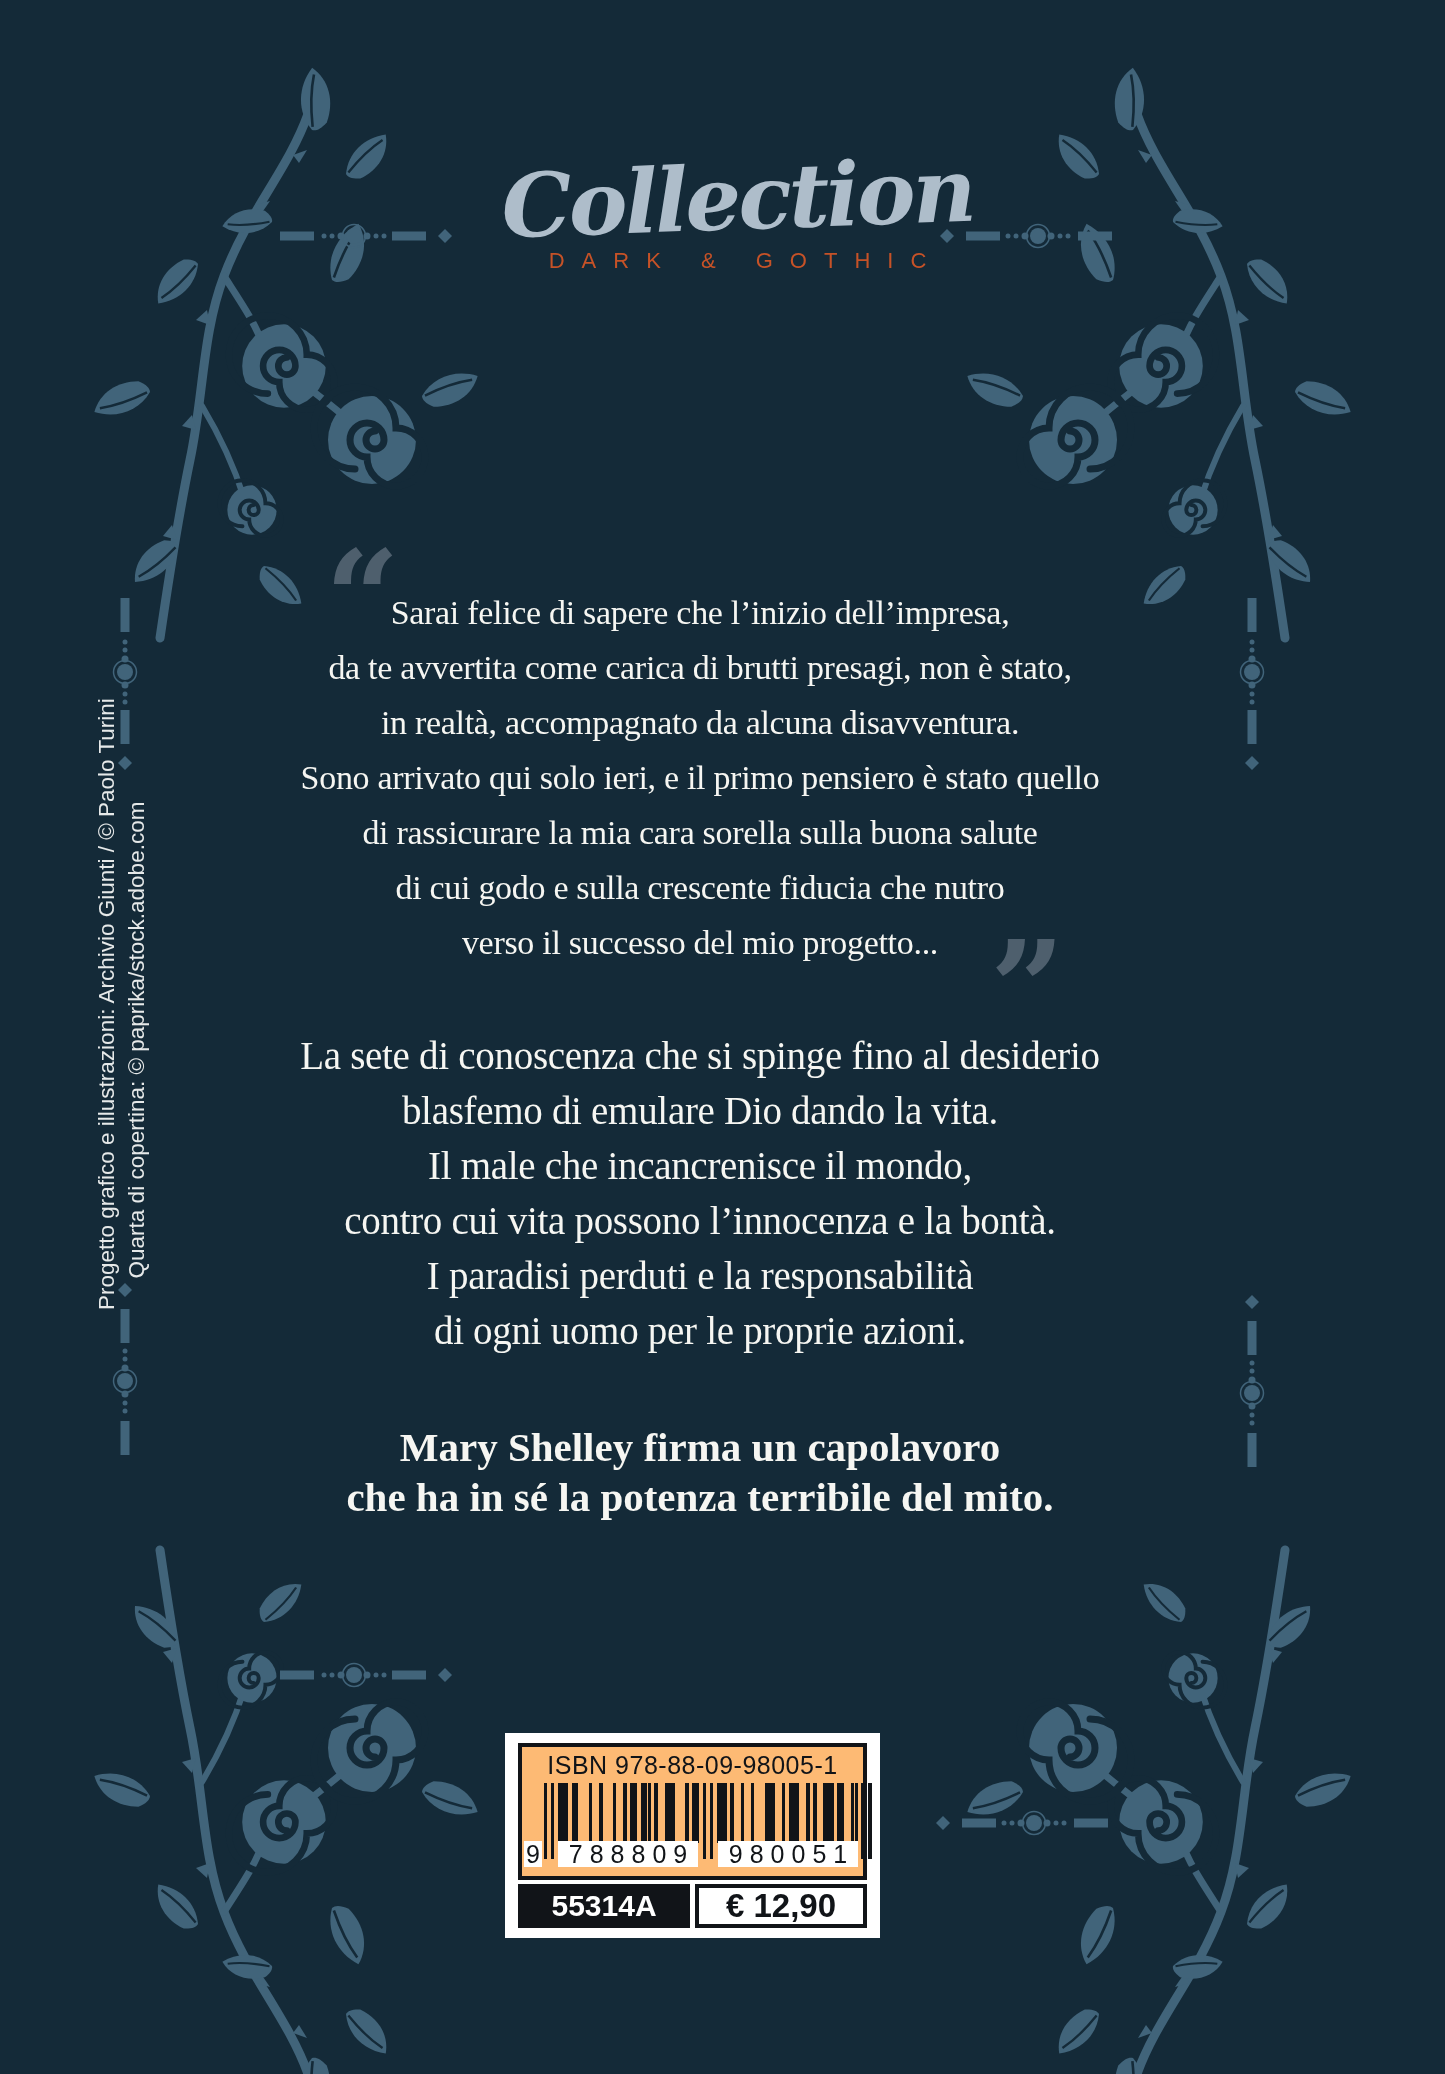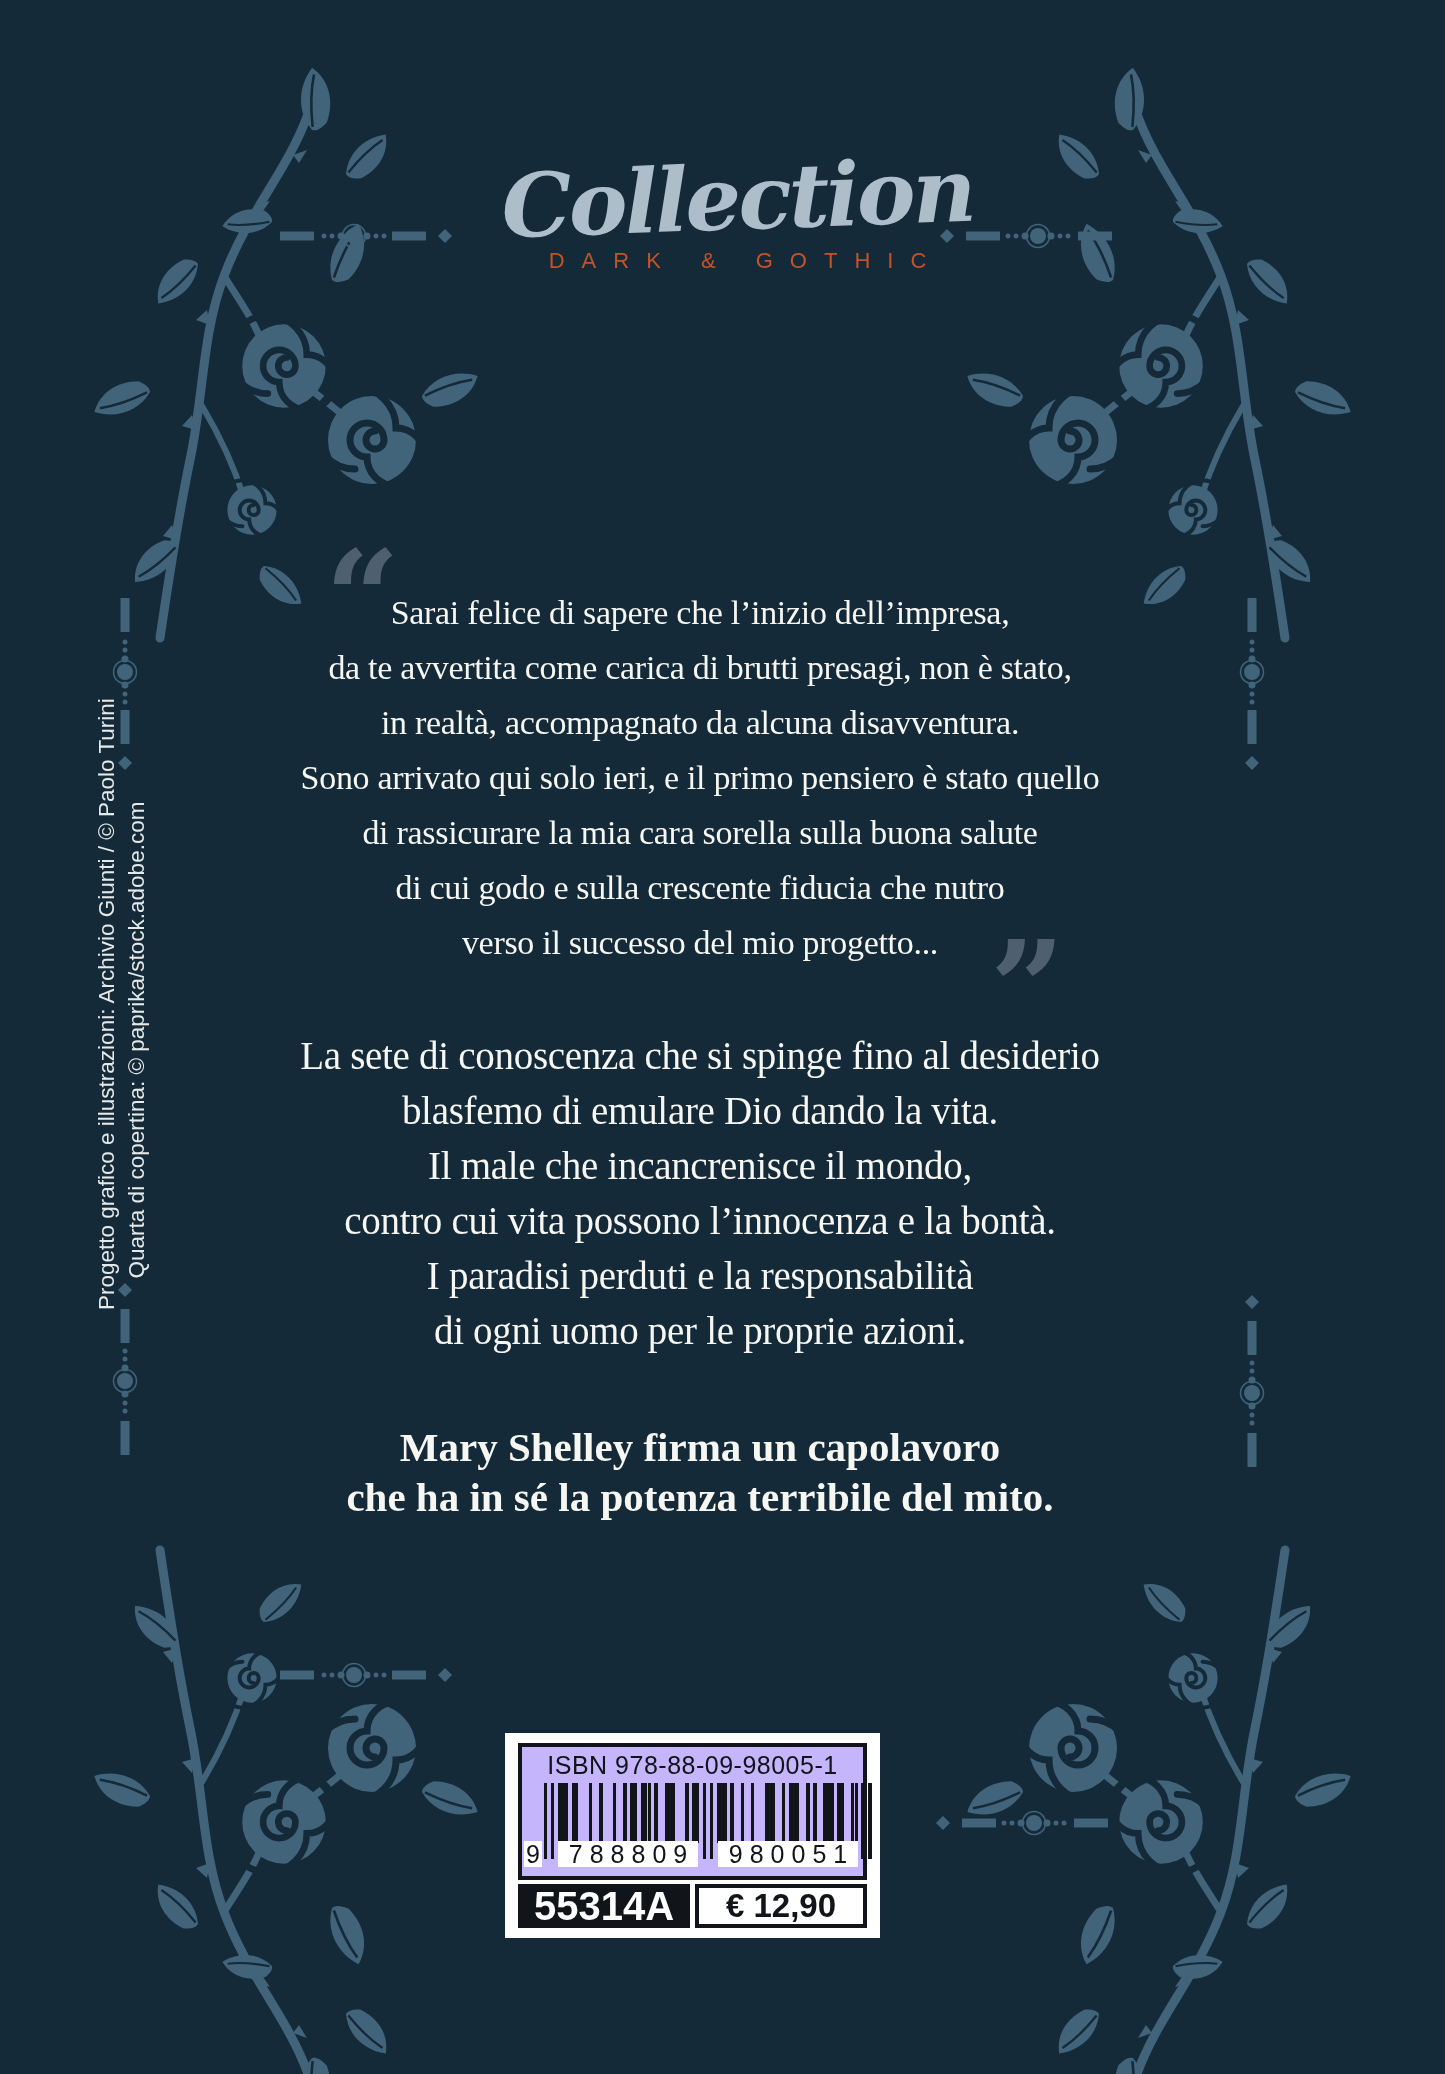--- a/index.html
+++ b/index.html
@@ -48,38 +48,38 @@
     position:absolute;left:50%;top:50%;width:540px;height:64px;
     transform:translate(-50%,-50%) rotate(-90deg);
     font-family:"Liberation Sans",sans-serif;font-size:22.5px;line-height:30px;
     color:#e6e9e9;text-align:center;white-space:nowrap;
   }
 
   
   .isbn-label{position:absolute;left:505px;top:1733px;width:375px;height:205px;background:#ffffff;}
   .isbn-box{
     position:absolute;left:13px;top:10px;width:349px;height:137px;
-    border:4px solid #111418;box-sizing:border-box;background:#c4b5fd;color:#111418;
+    border:4px solid #111418;box-sizing:border-box;background:#fdba74;color:#111418;
     text-align:center;
   }
   .isbn-text{margin-top:4px;font-family:"Liberation Sans",sans-serif;font-size:25px;letter-spacing:0.5px;}
   .barcode{position:absolute;left:22px;top:36px;width:328px;height:90px;}
   .bars{position:absolute;left:0;top:0;width:328px;height:78px;}
   .bars div{position:absolute;top:0;background:#111418;}
   .bc-digits span{
     position:absolute;top:58px;height:26px;background:#ffffff;
     font-family:"Liberation Sans",sans-serif;font-size:25px;line-height:26px;color:#111418;
   }
   .bc-d0{left:-20px;width:18px;text-align:center;}
   .bc-g1{left:14px;width:140px;letter-spacing:7px;text-indent:7px;}
   .bc-g2{left:174px;width:140px;text-align:center;letter-spacing:7px;text-indent:7px;}
   .isbn-row{position:absolute;left:13px;top:151px;width:349px;height:44px;display:flex;}
   .code-box{
     width:172px;height:44px;background:#111418;color:#ffffff;
-    font-family:"Liberation Sans",sans-serif;font-weight:bold;font-size:40px;line-height:44px;text-align:center;
+    font-family:"Liberation Sans",sans-serif;font-weight:bold;font-size:30px;line-height:44px;text-align:center;
   }
   .price-box{
     flex:1;margin-left:5px;background:#ffffff;border:4px solid #111418;box-sizing:border-box;
     font-family:"Liberation Sans",sans-serif;font-weight:bold;font-size:33px;line-height:36px;text-align:center;color:#111418;
   }
 </style>
 </head>
 <body>
 
 <div class="page">

